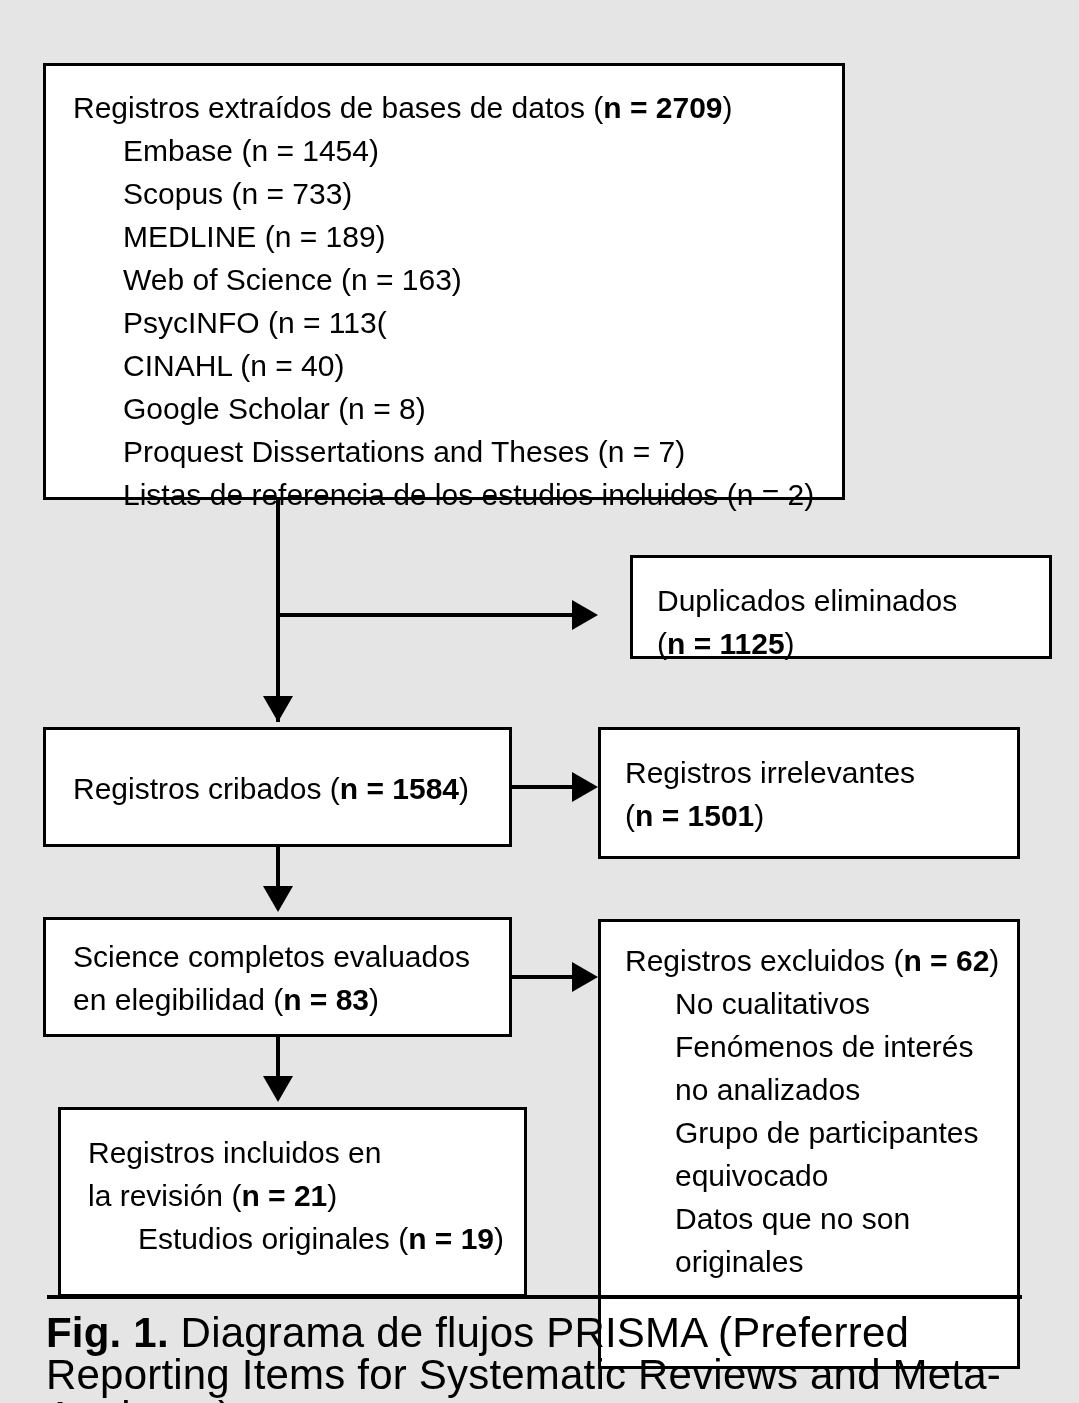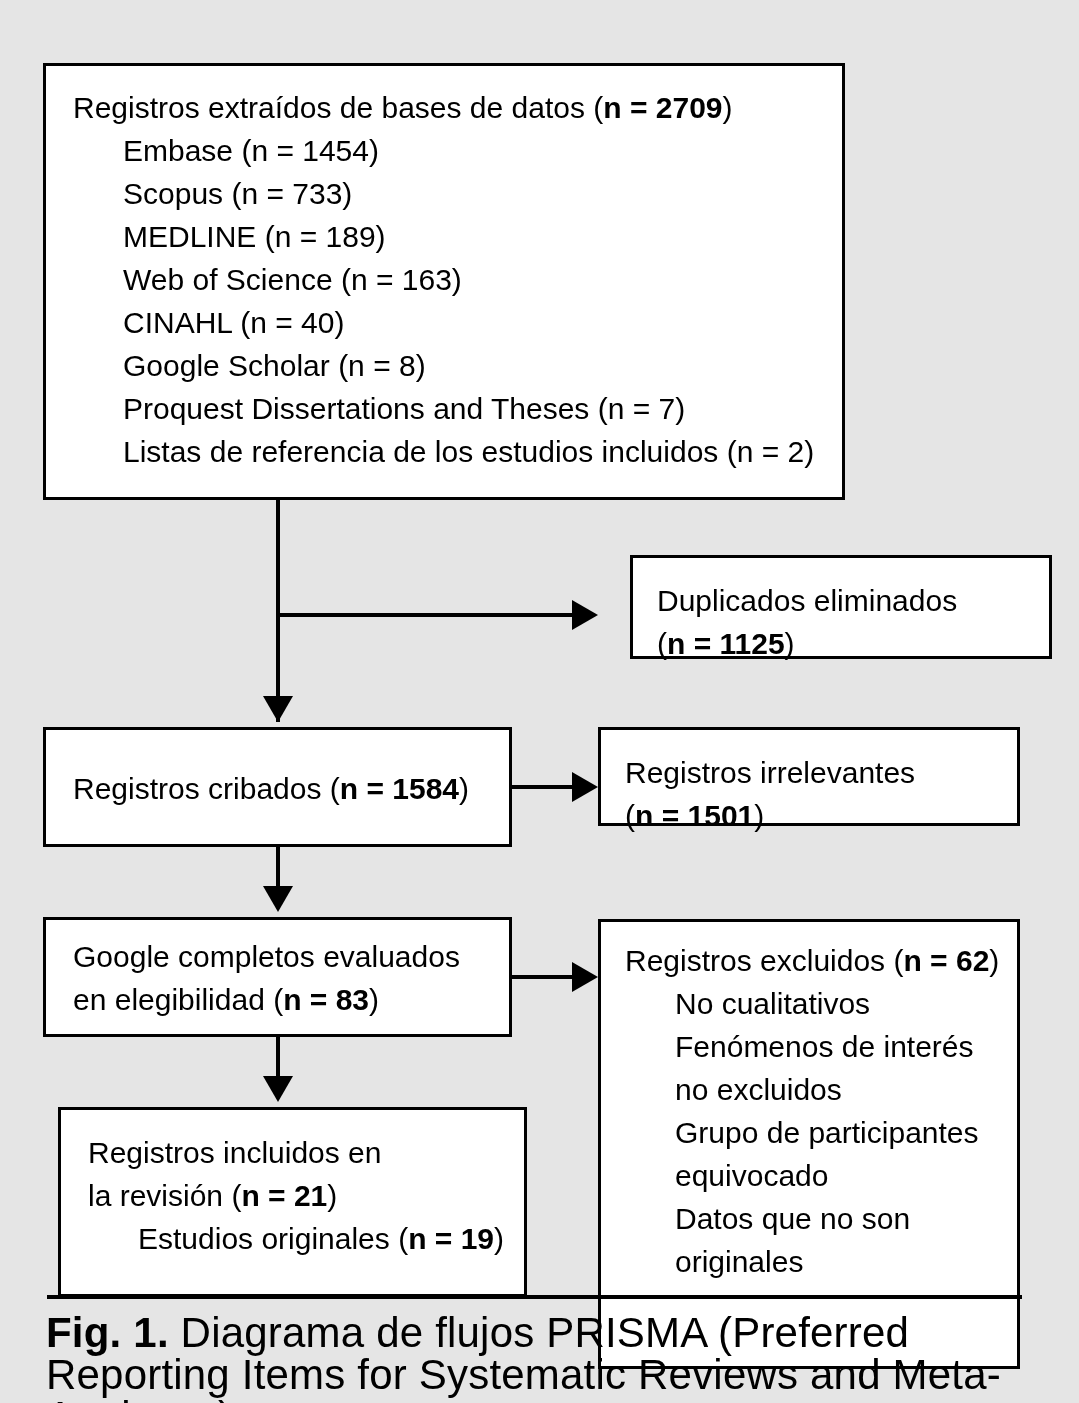--- a/index.html
+++ b/index.html
@@ -90,20 +90,21 @@
 
 <div id="page">
 
   <div class="box" style="left:43px; top:63px; width:802px; height:437px;">
     <div class="box-text" style="top:20px; left:27px;">
       <span class="ln"><span>Registros extraídos de bases de datos (</span><b>n = 2709</b><span>)</span></span>
       <span class="ln ind">Embase (n = 1454)</span>
       <span class="ln ind">Scopus (n = 733)</span>
       <span class="ln ind">MEDLINE (n = 189)</span>
       <span class="ln ind">Web of Science (n = 163)</span>
+      <span class="ln ind">PsycINFO (n = 113(</span>
       <span class="ln ind">CINAHL (n = 40)</span>
       <span class="ln ind">Google Scholar (n = 8)</span>
       <span class="ln ind">Proquest Dissertations and Theses (n = 7)</span>
       <span class="ln ind">Listas de referencia de los estudios incluidos (n = 2)</span>
     </div>
   </div>
 
   <div class="vline" style="left:276px; top:500px; height:222px;"></div>
   <div class="arrow-down" style="left:263px; top:696px;"></div>
 
@@ -119,46 +120,46 @@
 
   <div class="box" style="left:43px; top:727px; width:469px; height:120px;">
     <div class="box-text" style="top:37px; left:27px;">
       <span class="ln"><span>Registros cribados (</span><b>n = 1584</b><span>)</span></span>
     </div>
   </div>
 
   <div class="hline" style="left:512px; top:785px; width:64px;"></div>
   <div class="arrow-right" style="left:572px; top:772px;"></div>
 
-  <div class="box" style="left:598px; top:727px; width:422px; height:99px;">
+  <div class="box" style="left:598px; top:727px; width:422px; height:132px;">
     <div class="box-text" style="top:21px; left:24px;">
       <span class="ln">Registros irrelevantes</span>
       <span class="ln"><span>(</span><b>n = 1501</b><span>)</span></span>
     </div>
   </div>
 
   <div class="vline" style="left:276px; top:847px; height:44px;"></div>
   <div class="arrow-down" style="left:263px; top:886px;"></div>
 
   <div class="box" style="left:43px; top:917px; width:469px; height:120px;">
     <div class="box-text" style="top:15px; left:27px;">
-      <span class="ln">Google completos evaluados</span>
+      <span class="ln">Science completos evaluados</span>
       <span class="ln"><span>en elegibilidad (</span><b>n = 83</b><span>)</span></span>
     </div>
   </div>
 
   <div class="hline" style="left:512px; top:975px; width:64px;"></div>
   <div class="arrow-right" style="left:572px; top:962px;"></div>
 
   <div class="box" style="left:598px; top:919px; width:422px; height:450px;">
     <div class="box-text" style="top:17px; left:24px;">
       <span class="ln"><span>Registros excluidos (</span><b>n = 62</b><span>)</span></span>
       <span class="ln ind">No cualitativos</span>
       <span class="ln ind">Fenómenos de interés</span>
-      <span class="ln ind">no excluidos</span>
+      <span class="ln ind">no analizados</span>
       <span class="ln ind">Grupo de participantes</span>
       <span class="ln ind">equivocado</span>
       <span class="ln ind">Datos que no son</span>
       <span class="ln ind">originales</span>
     </div>
   </div>
 
   <div class="vline" style="left:276px; top:1037px; height:44px;"></div>
   <div class="arrow-down" style="left:263px; top:1076px;"></div>
 

